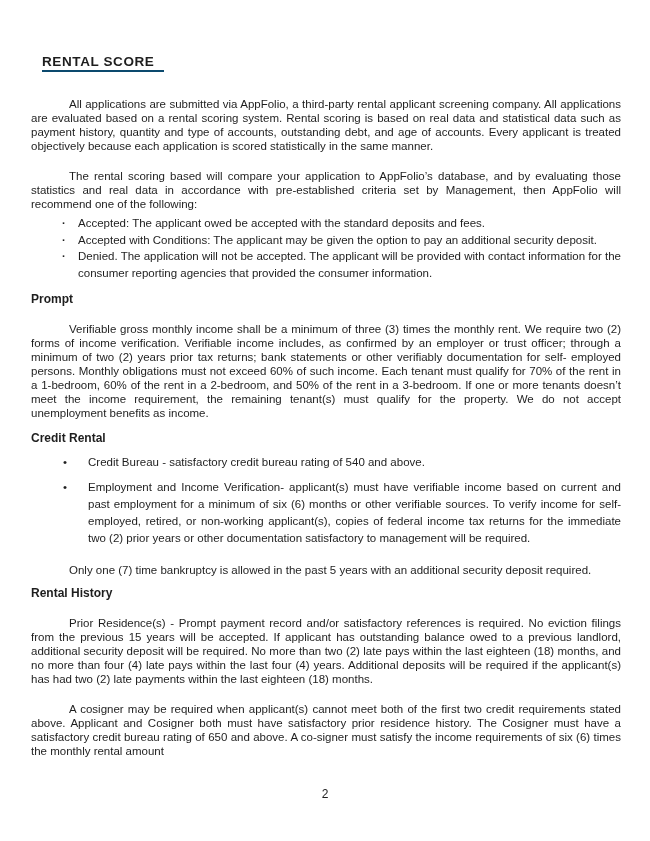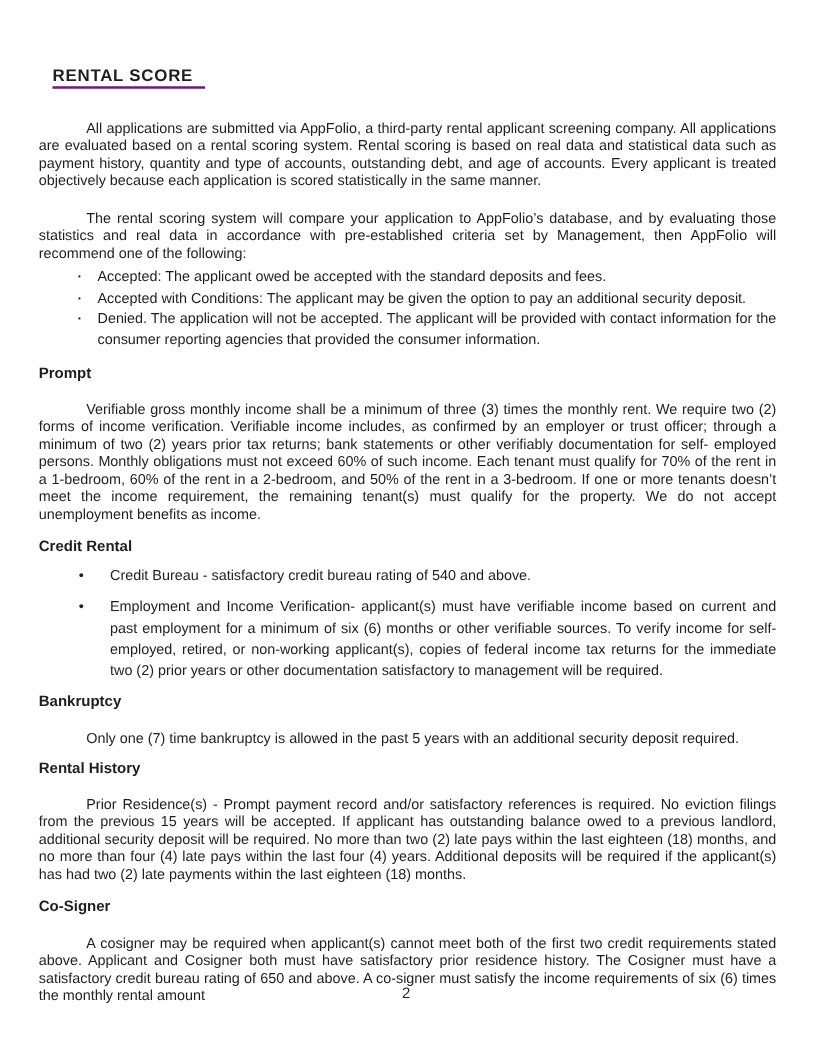--- a/index.html
+++ b/index.html
@@ -21,21 +21,21 @@
     padding: 52px 29px 0 31px;
     background: #ffffff;
     position: relative;
   }
   .doc-title {
     display: inline-block;
     margin-left: 11px;
     font-size: 13.5px;
     font-weight: bold;
     letter-spacing: 0.6px;
-    border-bottom: 2px solid #701a75;
+    border-bottom: 2px solid #0c4a6e;
     padding: 0 10px 1px 0;
     margin-bottom: 9px;
   }
   p.body-para {
     margin: 16px 0 9px 0;
     font-size: 11.5px;
     line-height: 14px;
     text-align: justify;
     text-indent: 38px;
   }
@@ -94,21 +94,21 @@
 <body>
 
 <div class="page">
 
   <div>
     <span class="doc-title">RENTAL SCORE</span>
   </div>
 
   <p class="body-para">All applications are submitted via AppFolio, a third-party rental applicant screening company. All applications are evaluated based on a rental scoring system. Rental scoring is based on real data and statistical data such as payment history, quantity and type of accounts, outstanding debt, and age of accounts. Every applicant is treated objectively because each application is scored statistically in the same manner.</p>
 
-  <p class="body-para tight">The rental scoring system will compare your application to AppFolio’s database, and by evaluating those statistics and real data in accordance with pre-established criteria set by Management, then AppFolio will recommend one of the following:</p>
+  <p class="body-para tight">The rental scoring based will compare your application to AppFolio’s database, and by evaluating those statistics and real data in accordance with pre-established criteria set by Management, then AppFolio will recommend one of the following:</p>
 
   <ul class="rec-list">
     <li>
       <span class="marker">·</span>
       <span class="li-text">Accepted: The applicant owed be accepted with the standard deposits and fees.</span>
     </li>
     <li>
       <span class="marker">·</span>
       <span class="li-text">Accepted with Conditions: The applicant may be given the option to pay an additional security deposit.</span>
     </li>
@@ -129,27 +129,25 @@
     <li>
       <span class="marker">•</span>
       <span class="li-text">Credit Bureau - satisfactory credit bureau rating of 540 and above.</span>
     </li>
     <li>
       <span class="marker">•</span>
       <span class="li-text">Employment and Income Verification- applicant(s) must have verifiable income based on current and past employment for a minimum of six (6) months or other verifiable sources. To verify income for self-employed, retired, or non-working applicant(s), copies of federal income tax returns for the immediate two (2) prior years or other documentation satisfactory to management will be required.</span>
     </li>
   </ul>
 
-  <div class="section-heading sm-gap">Bankruptcy</div>
 
   <p class="body-para">Only one (7) time bankruptcy is allowed in the past 5 years with an additional security deposit required.</p>
 
   <div class="section-heading sm-gap">Rental History</div>
 
   <p class="body-para">Prior Residence(s) - Prompt payment record and/or satisfactory references is required. No eviction filings from the previous 15 years will be accepted. If applicant has outstanding balance owed to a previous landlord, additional security deposit will be required. No more than two (2) late pays within the last eighteen (18) months, and no more than four (4) late pays within the last four (4) years. Additional deposits will be required if the applicant(s) has had two (2) late payments within the last eighteen (18) months.</p>
 
-  <div class="section-heading">Co-Signer</div>
 
   <p class="body-para">A cosigner may be required when applicant(s) cannot meet both of the first two credit requirements stated above. Applicant and Cosigner both must have satisfactory prior residence history. The Cosigner must have a satisfactory credit bureau rating of 650 and above. A co-signer must satisfy the income requirements of six (6) times the monthly rental amount</p>
 
   <div class="page-number">2</div>
 
 </div>
 
 </body></html>

